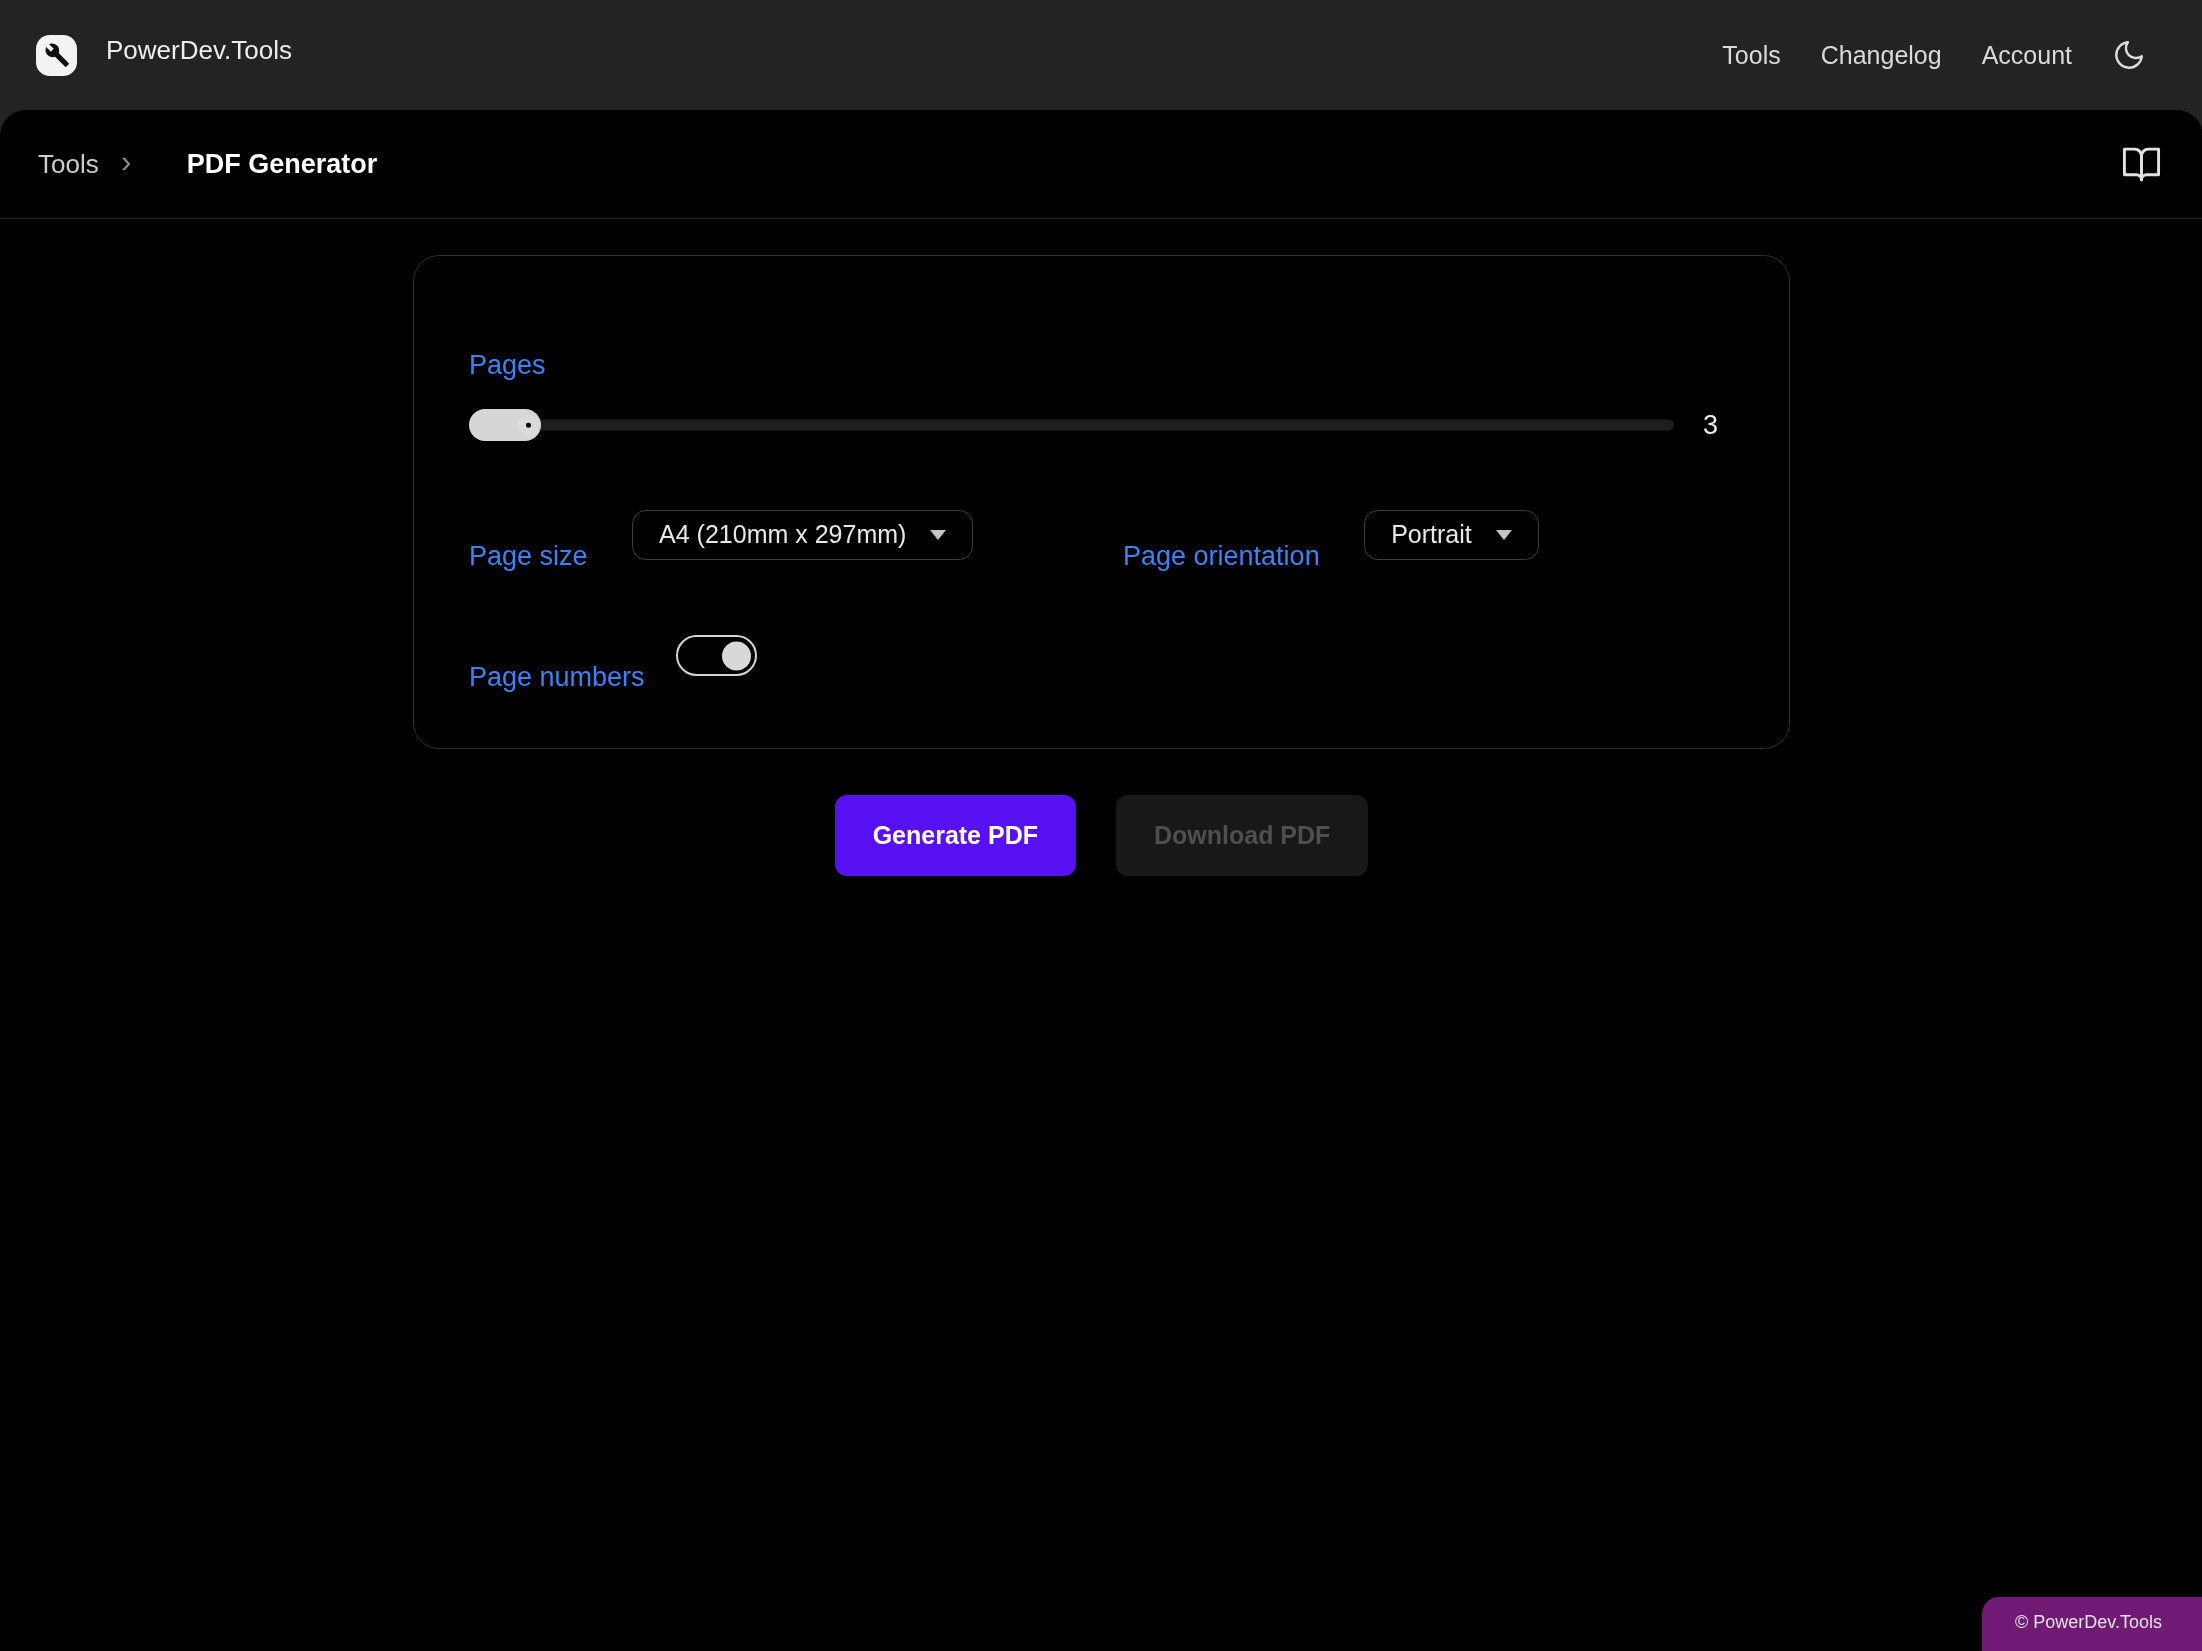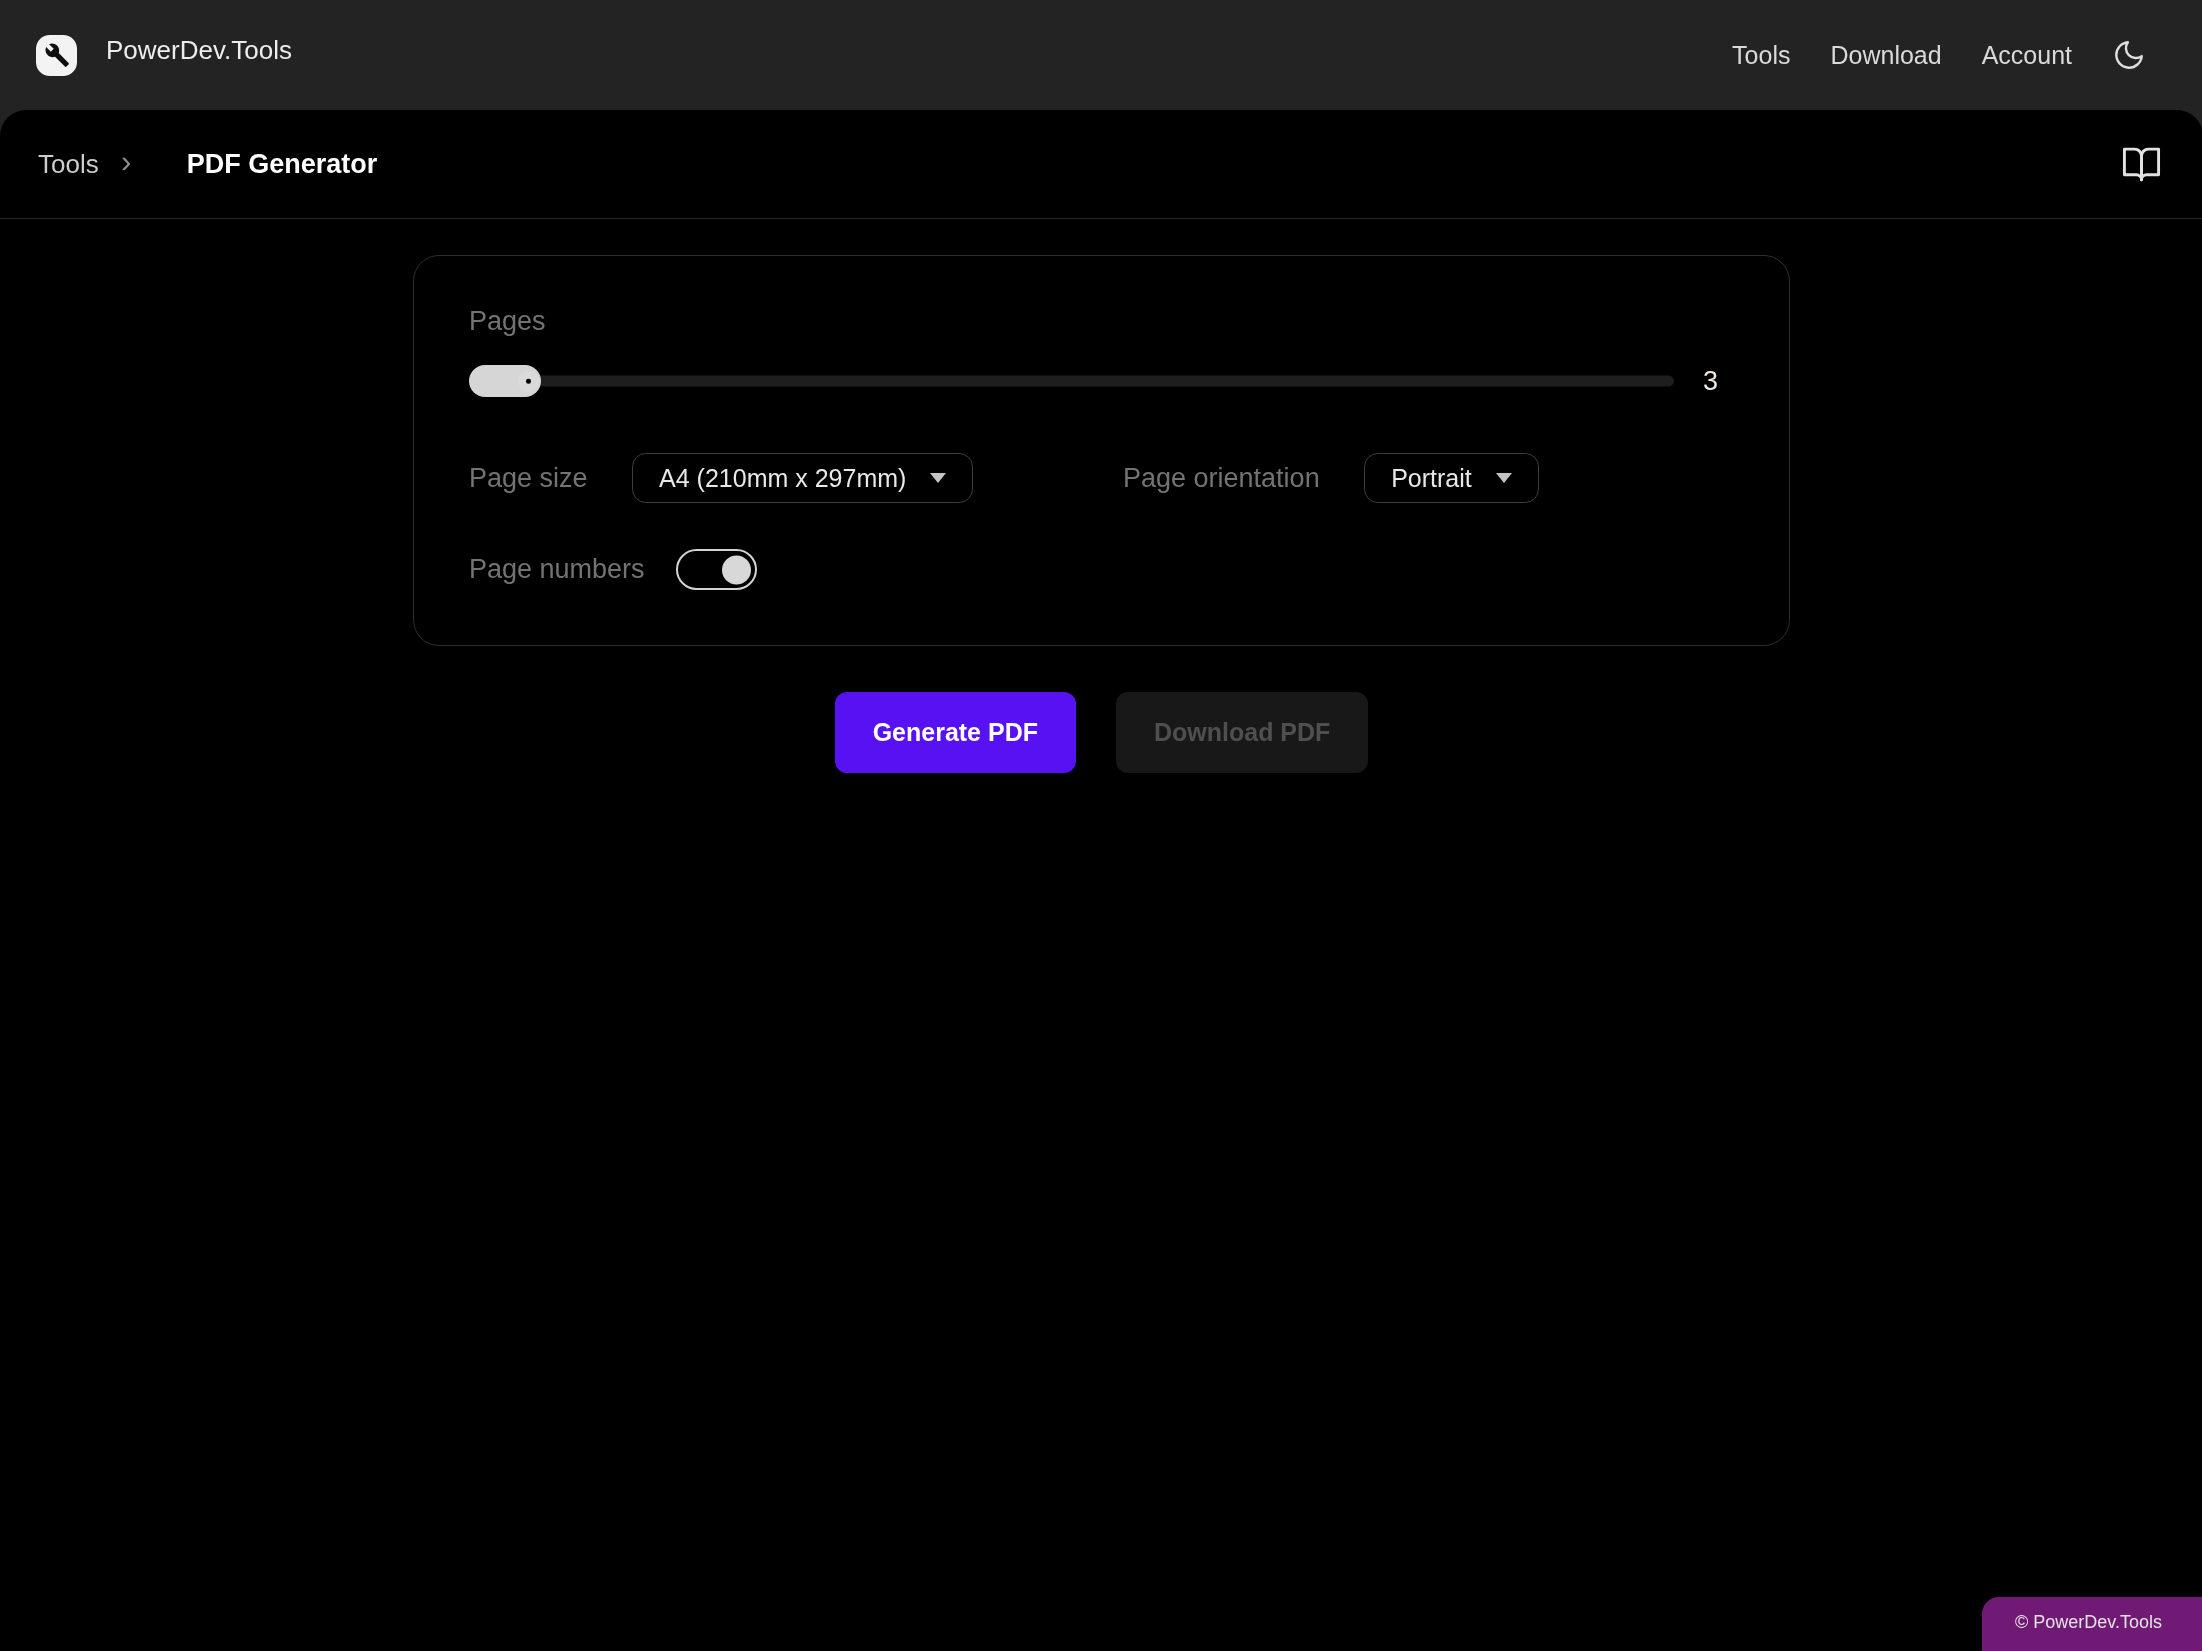--- a/index.html
+++ b/index.html
@@ -59,21 +59,21 @@
                   stroke-linecap:round; stroke-linejoin:round; }
 
   
   .card {
     width:1377px;
     margin:36px auto 0;
     border:1.7px solid #2e2e2e;
     border-radius:26px;
     padding:50px 55px 55px;
   }
-  .field-label { font-size:27px; color:#737373; }
+  .field-label { font-size:27px; color:#3b82f6;margin-top:44px; }
 
   
   .slider-row { display:flex; align-items:center; margin-top:24px; }
   .slider { position:relative; flex:1; height:40px; cursor:pointer; }
   .slider-track {
     position:absolute; left:0; right:0; top:50%; transform:translateY(-50%);
     height:11.2px; background:#1e1e1e; border-radius:6px;
   }
   .slider-fill {
     position:absolute; left:0; top:50%; transform:translateY(-50%);
@@ -157,21 +157,21 @@
   <div class="brand">
     <span class="logo">
       <svg viewBox="0 0 24 24">
         <path d="M22.7 19.3l-9.1-9.1c.9-2.3.4-5-1.5-6.9-2-2-5-2.4-7.4-1.3L9 6.3 6.3 9 2 4.7c-1.2 2.4-.7 5.4 1.3 7.4 1.9 1.9 4.6 2.4 6.9 1.5l9.1 9.1c.4.4 1 .4 1.4 0l2-2c.4-.4.4-1 0-1.4z"></path>
       </svg>
     </span>
     <span class="brand-name">PowerDev.Tools</span>
   </div>
   <nav class="nav-links">
     <span class="nav-link">Tools</span>
-    <span class="nav-link">Download</span>
+    <span class="nav-link">Changelog</span>
     <span class="nav-link">Account</span>
     <span class="theme-btn">
       <svg viewBox="0 0 24 24">
         <path d="M21 12.79A9 9 0 1 1 11.21 3 7 7 0 0 0 21 12.79z"></path>
       </svg>
     </span>
   </nav>
 </header>
 
 <div class="panel">

